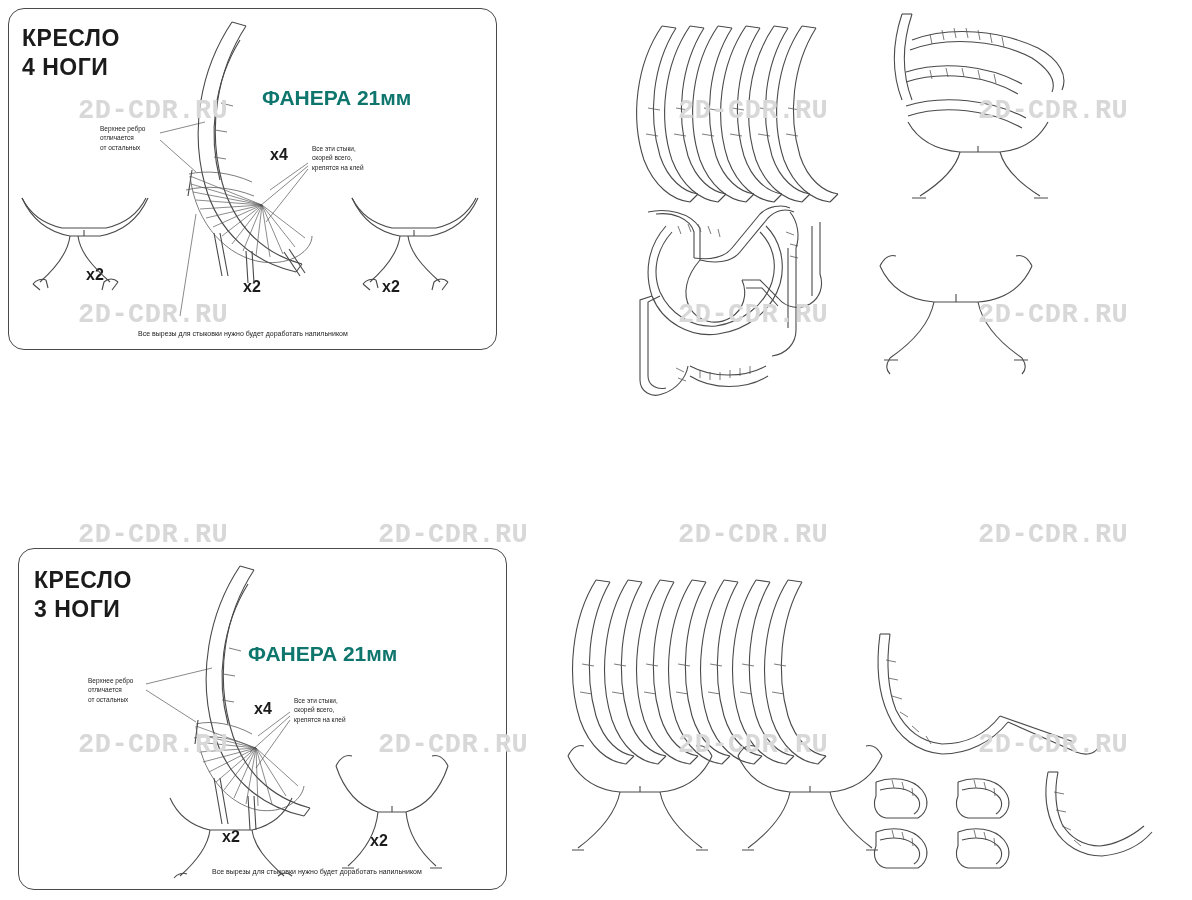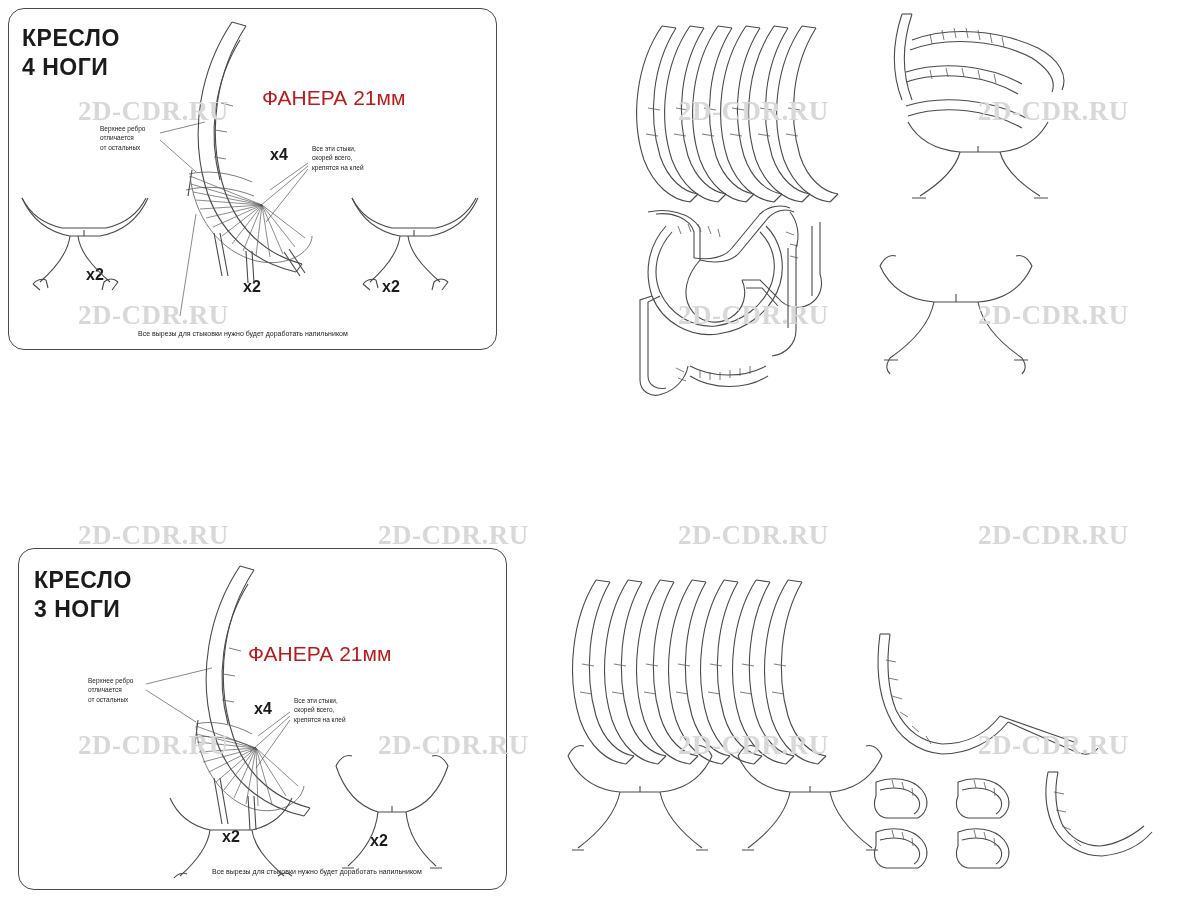--- a/index.html
+++ b/index.html
@@ -29,22 +29,22 @@
     font-size: 23px;
     font-weight: 700;
     letter-spacing: 0.5px;
     line-height: 1.25;
     white-space: pre;
     color: #1b1b1b;
   }
   .plywood {
     position: absolute;
     font-size: 21px;
-    font-weight: 400;
-    color: #b91c1c;
+    font-weight: 700;
+    color: #0f766e;
     white-space: nowrap;
   }
   .qty {
     position: absolute;
     font-size: 16px;
     font-weight: 700;
     color: #1b1b1b;
   }
   .qty.big { font-size: 16px; }
   .note {
@@ -55,21 +55,21 @@
     white-space: pre;
   }
   .footnote {
     position: absolute;
     font-size: 7px;
     color: #1b1b1b;
     white-space: nowrap;
   }
   .watermark {
     position: absolute;
-    font-family: Liberation Serif, serif;
+    font-family: Liberation Mono, monospace;
     font-size: 27px;
     font-weight: 700;
     color: #d8d8d8;
     letter-spacing: 0.5px;
     white-space: nowrap;
     user-select: none;
     pointer-events: none;
   }
   svg { position: absolute; left: 0; top: 0; overflow: visible; }
   .ln { fill: none; stroke: #4a4a4a; stroke-width: 1.1; }

